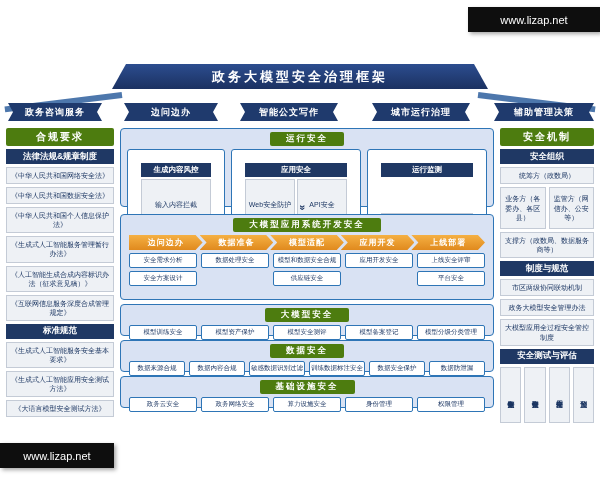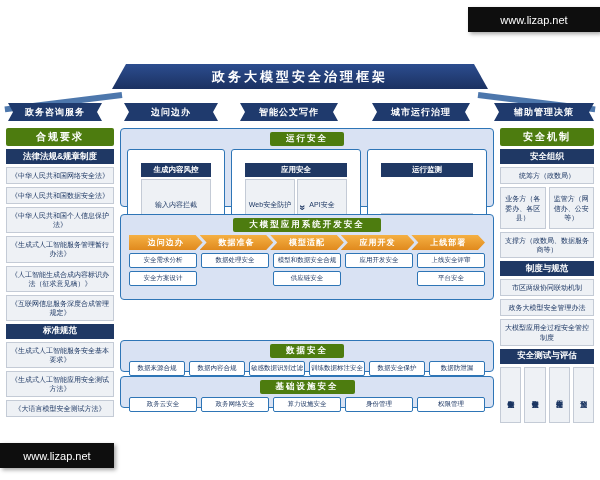--- a/index.html
+++ b/index.html
@@ -168,20 +168,30 @@
       <div class="dev-item">应用开发安全</div>
       <div class="dev-item">上线安全评审</div>
     </div>
     <div class="dev-grid">
       <div class="dev-item c1">安全方案设计</div>
       <div class="dev-item c3">供应链安全</div>
       <div class="dev-item c5">平台安全</div>
     </div>
   </div>
 
+  <div class="mid-box model">
+    <div class="mid-title">大模型安全</div>
+    <div class="items-row">
+      <div class="dev-item">模型训练安全</div>
+      <div class="dev-item">模型资产保护</div>
+      <div class="dev-item">模型安全测评</div>
+      <div class="dev-item">模型备案登记</div>
+      <div class="dev-item">模型分级分类管理</div>
+    </div>
+  </div>
 
   <div class="mid-box datasec">
     <div class="mid-title">数据安全</div>
     <div class="items-row">
       <div class="dev-item">数据来源合规</div>
       <div class="dev-item">数据内容合规</div>
       <div class="dev-item">敏感数据识别过滤</div>
       <div class="dev-item">训练数据标注安全</div>
       <div class="dev-item">数据安全保护</div>
       <div class="dev-item">数据防泄漏</div>

